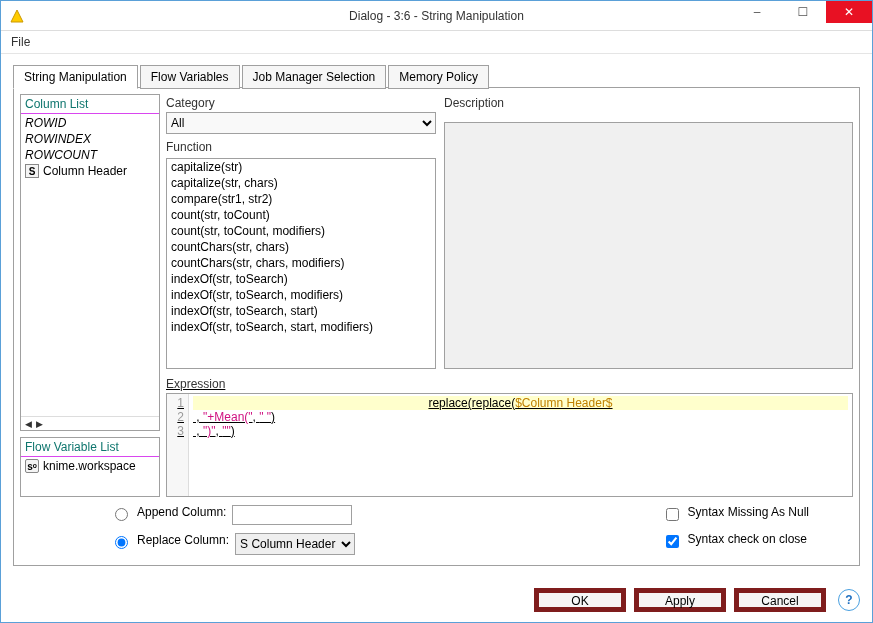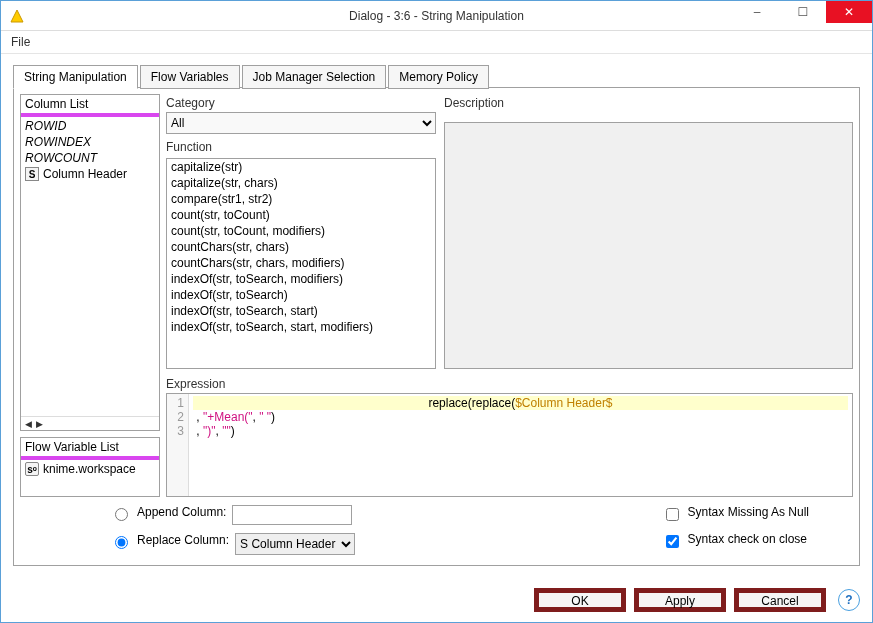--- a/index.html
+++ b/index.html
@@ -13,38 +13,38 @@
   .winbtn.close { background: #e81123; color: #fff; width: 46px; }
   .menubar { padding: 4px 10px; color: #333; border-bottom: 1px solid #e5e5e5; }
   .content { flex: 1; padding: 10px 12px 12px 12px; display: flex; flex-direction: column; }
   .tabstrip { display: flex; align-items: flex-end; margin-bottom: -1px; }
   .tab { padding: 4px 10px; border: 1px solid #a0a0a0; background: #f6f6f6; margin-right: 2px; border-bottom: 1px solid #a0a0a0; position: relative; top: 1px; }
   .tab.active { background: #fff; border-bottom-color: #fff; }
   .tabpanel { flex: 1; border: 1px solid #a0a0a0; padding: 6px; background: #fff; display: flex; flex-direction: column; }
   .upper { flex: 1; display: flex; gap: 6px; min-height: 0; }
   .leftcol { width: 140px; display: flex; flex-direction: column; gap: 6px; }
   .panel { border: 1px solid #a0a0a0; display: flex; flex-direction: column; min-height: 0; }
-  .panel-title { padding: 2px 4px; color: #000000; }
-  .listbox { flex: 1; background: #fff; border-top: 4px solid #d946ef; overflow: auto; padding: 1px 2px; }
+  .panel-title { padding: 2px 4px; color: #0f766e; }
+  .listbox { flex: 1; background: #fff; border-top: 1px solid #d946ef; overflow: auto; padding: 1px 2px; }
   .listitem { padding: 1px 2px; font-style: italic; }
   .listitem.nonitalic { font-style: normal; display: flex; align-items: center; gap: 4px; }
   .s-badge { display: inline-flex; width: 14px; height: 14px; border: 1px solid #888; align-items: center; justify-content: center; font-weight: bold; font-size: 10px; background: #f4f4f4; }
   .leftcol .panel:first-child { flex: 1; min-height: 0; }
   .left-scroll-area { height: 14px; background: #fff; border-top: 1px solid #ddd; display:flex; align-items:center; justify-content:flex-start; padding-left:4px; gap:4px;}
   .tri { font-size: 9px; color: #333; }
   .rightcol { flex: 1; display: flex; flex-direction: column; min-height: 0; }
   .row-top { display: flex; gap: 8px; flex: 1; min-height: 0; }
   .catfn { width: 270px; display: flex; flex-direction: column; }
   .label { padding: 2px 0; color: #333; }
   select.combo { width: 100%; height: 22px; border: 1px solid #a0a0a0; background: #f9f9f9; }
   .fnlist { flex: 1; border: 1px solid #a0a0a0; background: #fff; overflow-y: scroll; margin-top: 2px; }
   .fnitem { padding: 1px 4px; white-space: nowrap; }
   .descwrap { flex: 1; display: flex; flex-direction: column; min-width: 0; gap: 8px; }
   .descbox { flex: 1; border: 1px solid #a0a0a0; background: #f0f0f0; overflow-y: scroll; margin-top: 2px; }
-  .expr-section { margin-top: 6px; display: flex; flex-direction: column; }
+  .expr-section { margin-top: 6px; display: flex; flex-direction: column; text-decoration: underline; }
   .editor { border: 1px solid #a0a0a0; height: 104px; display: flex; background: #fff; overflow-y: scroll; font-family: Consolas, "Courier New", monospace; font-size: 12px; }
   .gutter { width: 22px; background: #f7f7f7; border-right: 1px solid #ddd; text-align: right; padding: 2px 4px; color: #999; }
   .code { flex: 1; padding: 2px 4px; white-space: pre; }
   .code .hl { background: #ffffcc; display: block; text-align: center; }
   .code .fn { color: #000; }
   .code .var { color: #c08000; }
   .code .str { color: #d01080; }
   .bottom-opts { display: flex; gap: 30px; padding: 8px 4px 4px 90px; align-items: flex-start; }
   .opt-col { display: flex; flex-direction: column; gap: 8px; }
   .opt-row { display: flex; align-items: flex-start; gap: 6px; }
@@ -126,22 +126,22 @@
               </select>
               <div class="label" style="margin-top:4px;">Function</div>
               <div class="fnlist">
                 <div class="fnitem">capitalize(str)</div>
                 <div class="fnitem">capitalize(str, chars)</div>
                 <div class="fnitem">compare(str1, str2)</div>
                 <div class="fnitem">count(str, toCount)</div>
                 <div class="fnitem">count(str, toCount, modifiers)</div>
                 <div class="fnitem">countChars(str, chars)</div>
                 <div class="fnitem">countChars(str, chars, modifiers)</div>
+                <div class="fnitem">indexOf(str, toSearch)</div>
                 <div class="fnitem">indexOf(str, toSearch, modifiers)</div>
-                <div class="fnitem">indexOf(str, toSearch)</div>
                 <div class="fnitem">indexOf(str, toSearch, start)</div>
                 <div class="fnitem">indexOf(str, toSearch, start, modifiers)</div>
               </div>
             </div>
             <div class="descwrap">
               <div class="label">Description</div>
               <div class="descbox"></div>
             </div>
           </div>
 

